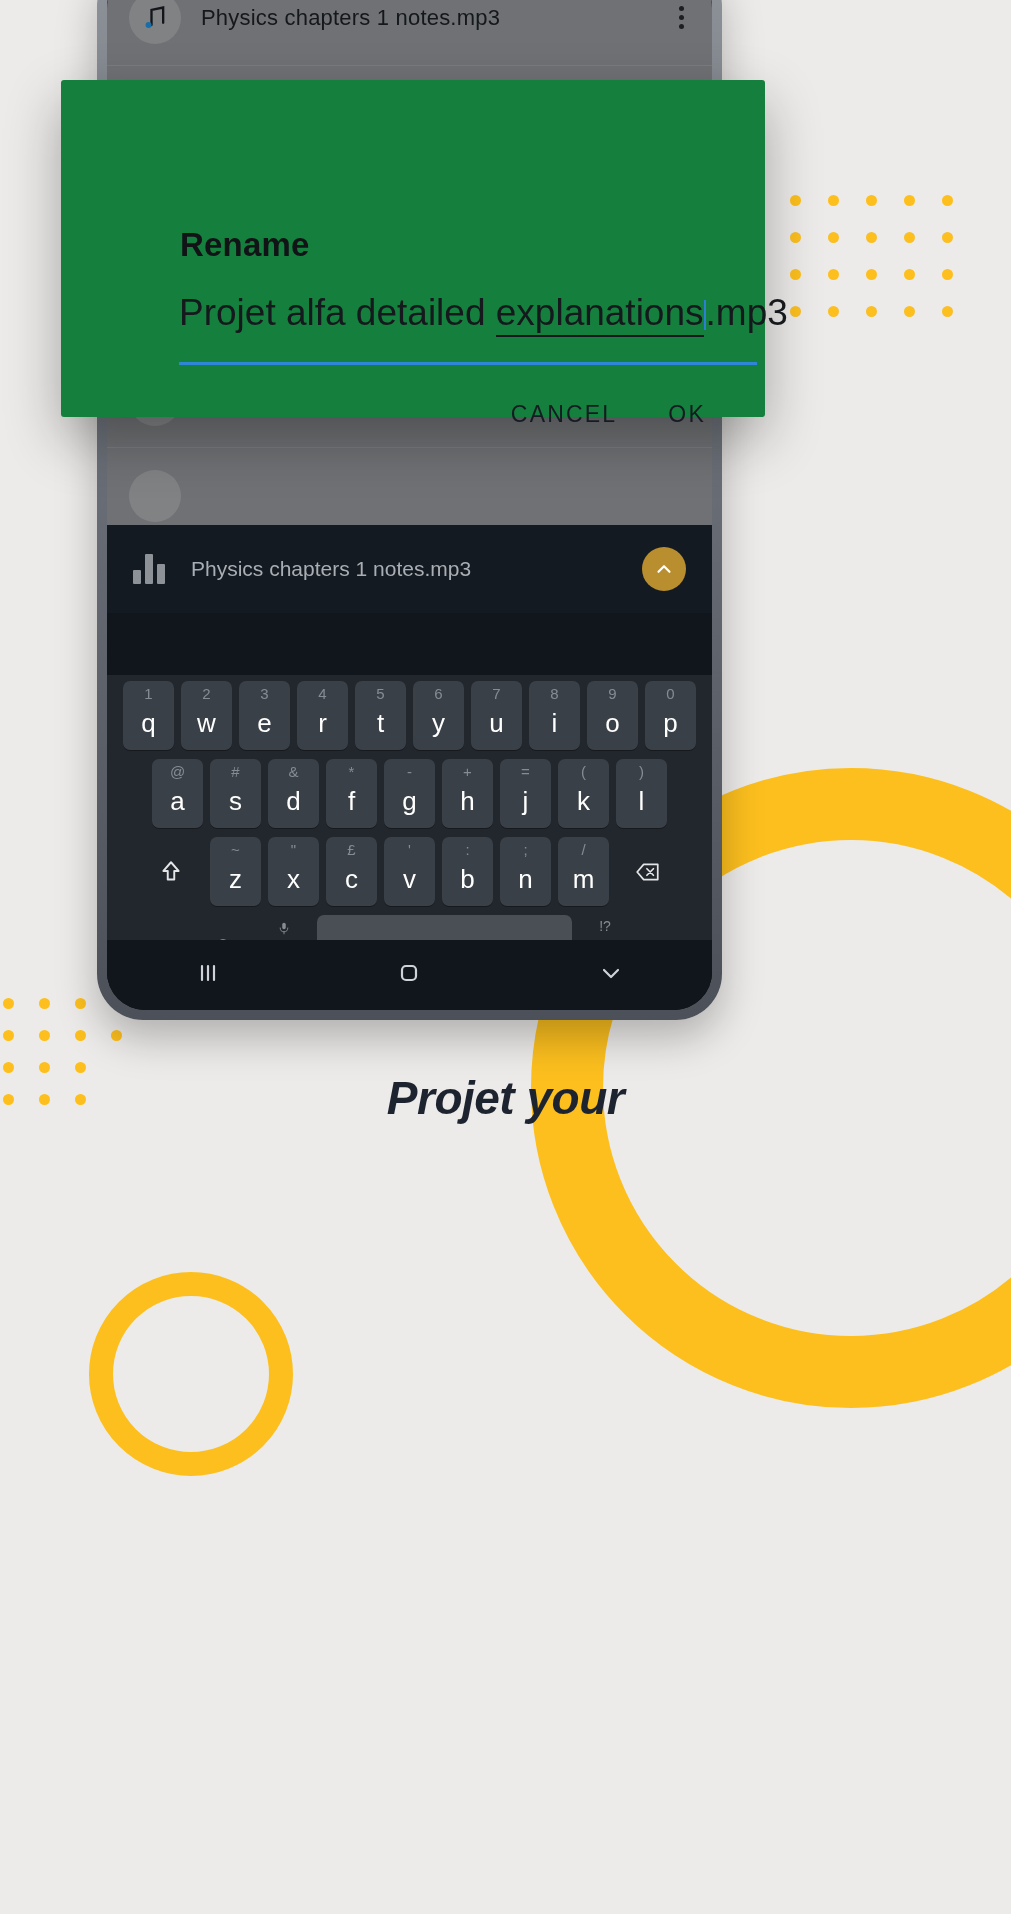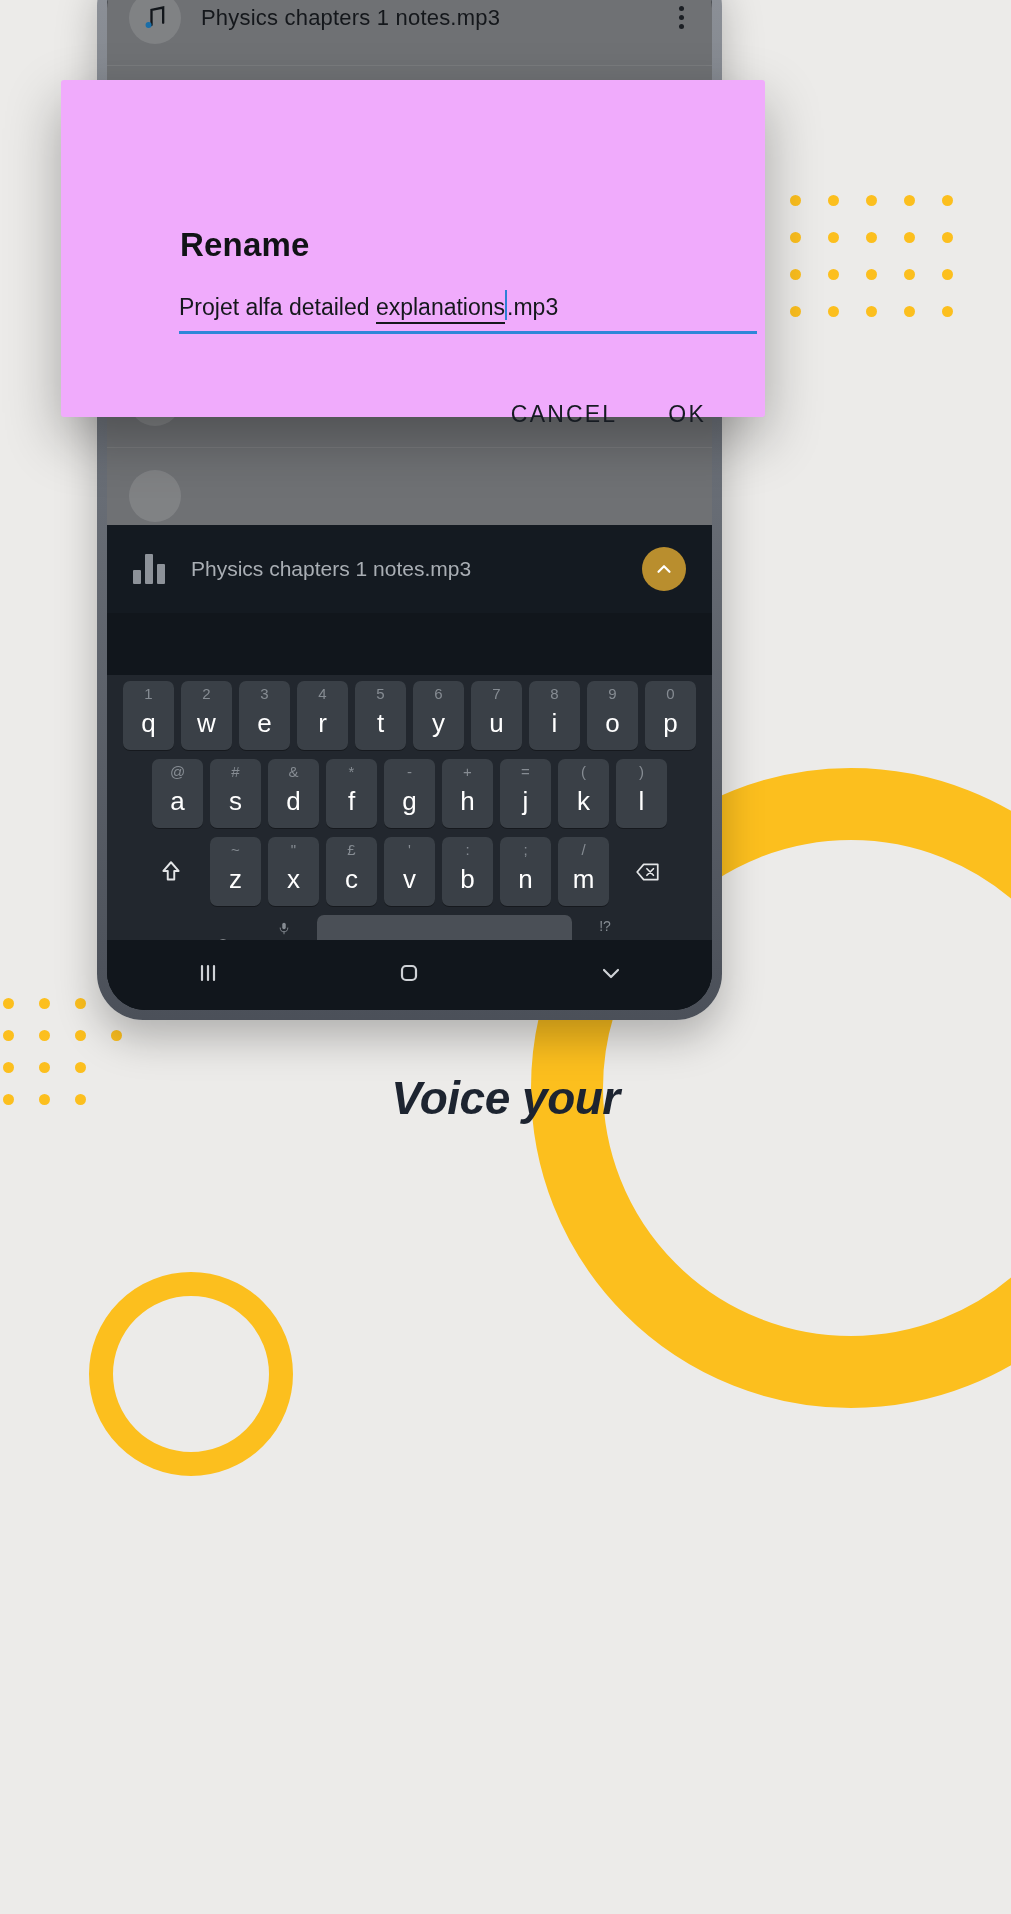--- a/index.html
+++ b/index.html
@@ -148,36 +148,36 @@
   }
   .navbar svg{width:30px;height:30px;}
 
   
   .scrim{position:absolute;inset:0;background:rgba(255,255,255,.0);pointer-events:none;}
 
   
   .dialog{
     position:absolute;
     left:61px;top:80px;width:704px;height:337px;
-    background:#f0abfc;
+    background:#15803d;
     border-radius:3px;
     box-shadow:0 22px 56px rgba(0,0,0,.30);
     box-sizing:border-box;
     padding:0 59px;
   }
   .dlg-title{
     position:absolute;left:119px;top:146px;
     font-size:33px;font-weight:bold;color:#111316;letter-spacing:.2px;
   }
   .dlg-field{
     position:absolute;left:118px;top:210px;width:578px;
   }
   .dlg-input{
-    font-size:23px;color:#15181c;white-space:nowrap;
-    padding-bottom:9px;position:relative;line-height:1.25;
+    font-size:37px;color:#15181c;white-space:nowrap;
+    padding-bottom:26px;position:relative;line-height:1.25;
   }
   .dlg-input .composing{
     border-bottom:2px solid #15181c;padding-bottom:2px;
   }
   .caret{
     display:inline-block;width:2px;height:30px;background:#2d7fd6;
     vertical-align:-5px;margin:0 0 0 0;
   }
   .dlg-underline{height:3px;background:#2f86d8;width:100%;}
   .dlg-actions{
@@ -505,16 +505,16 @@
       <div class="dlg-underline"></div>
     </div>
 
     <div class="dlg-actions">
       <button class="dlg-btn">CANCEL</button>
       <button class="dlg-btn">OK</button>
     </div>
   </div>
 
   <div class="caption">
-    <div>Voice your</div>
+    <div>Projet your</div>
   </div>
 
 </div>
 
 </body></html>

